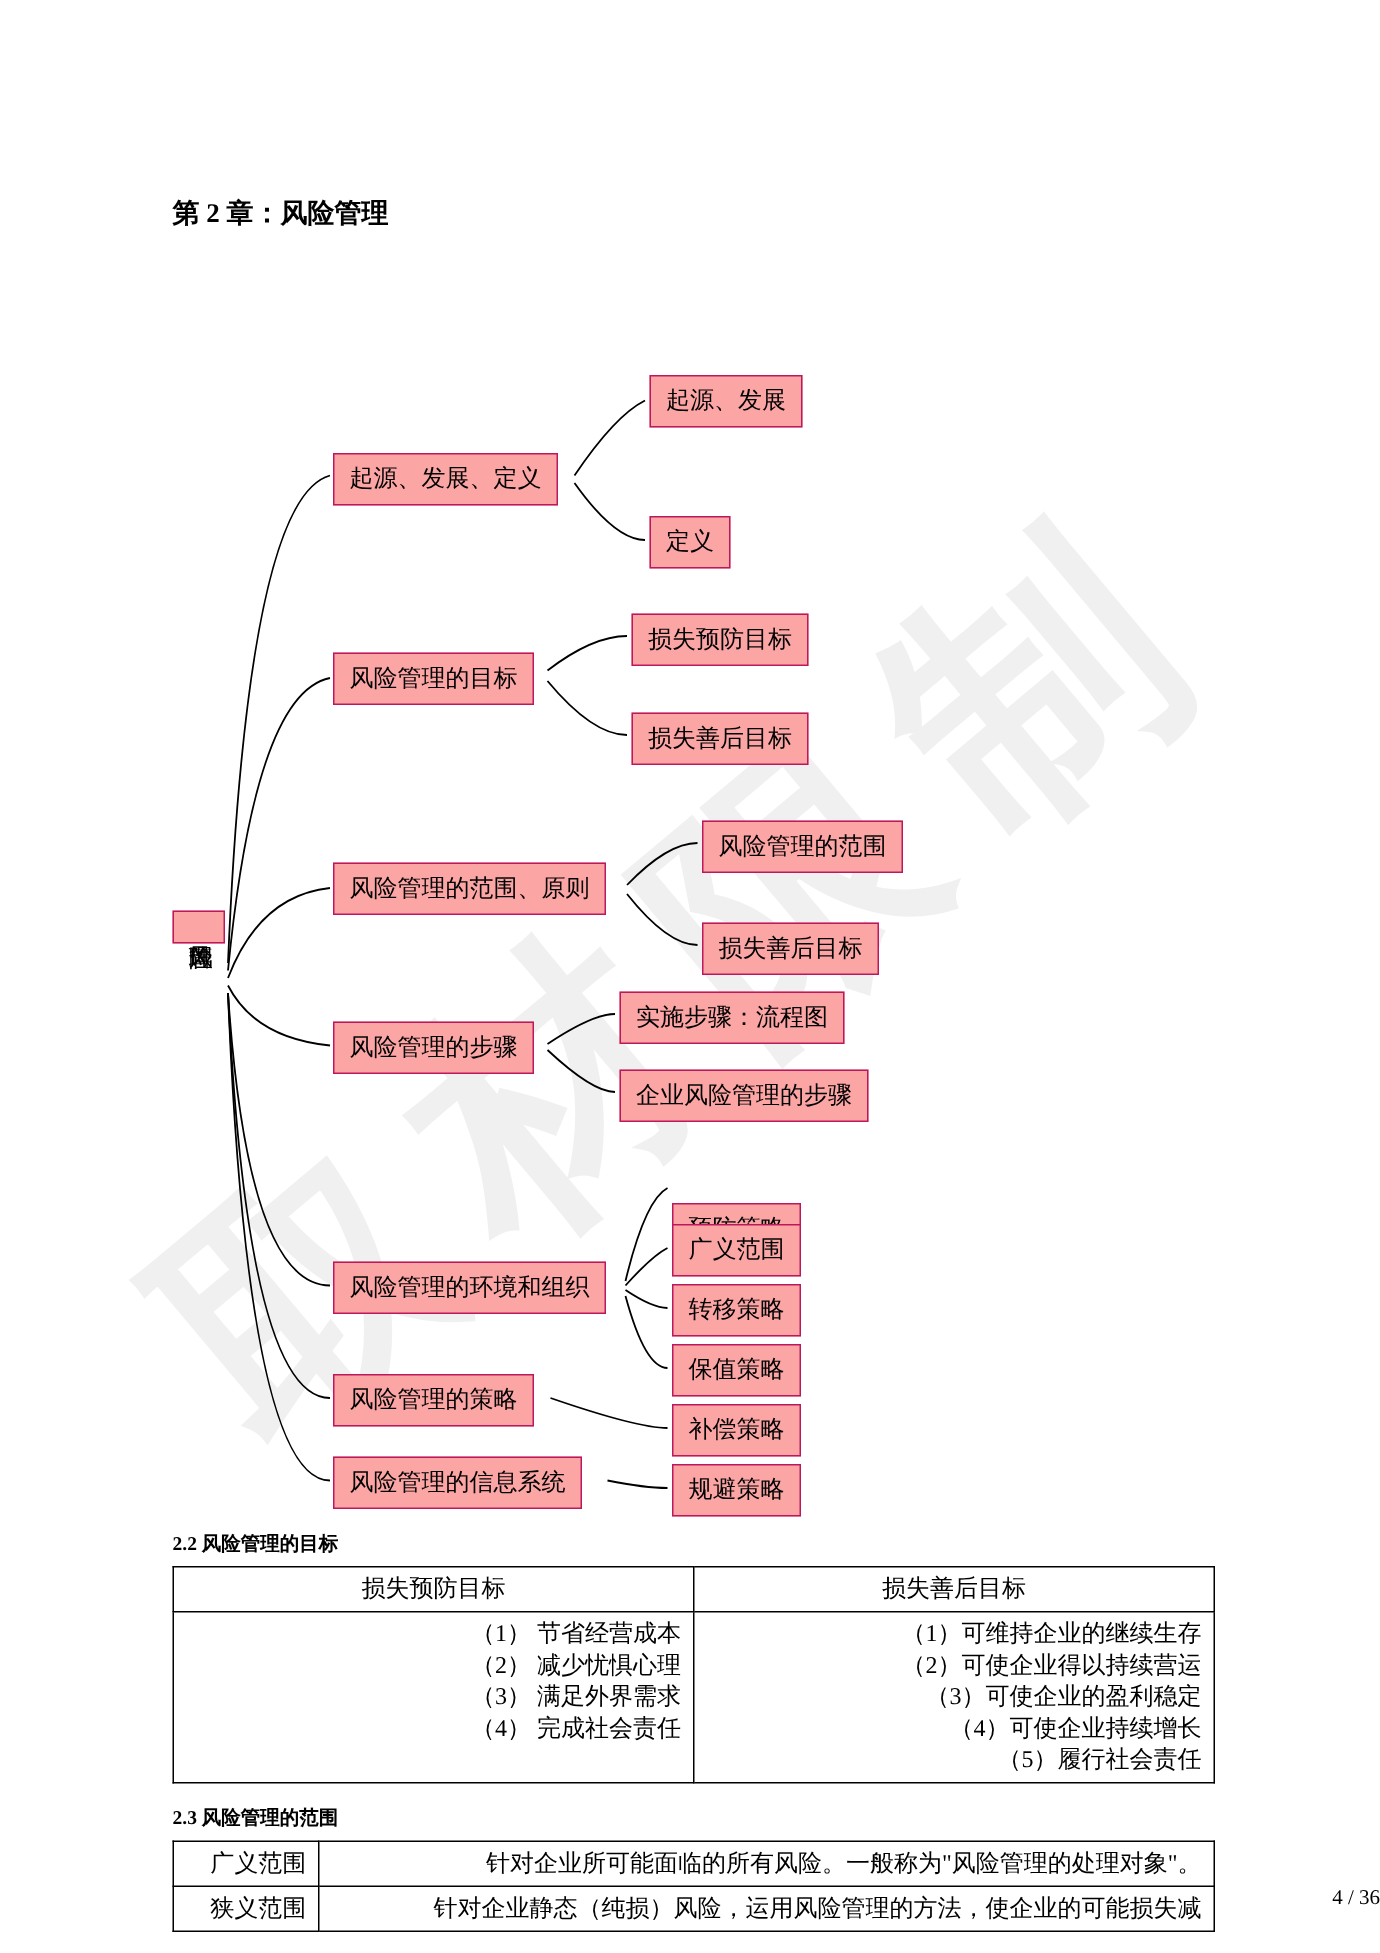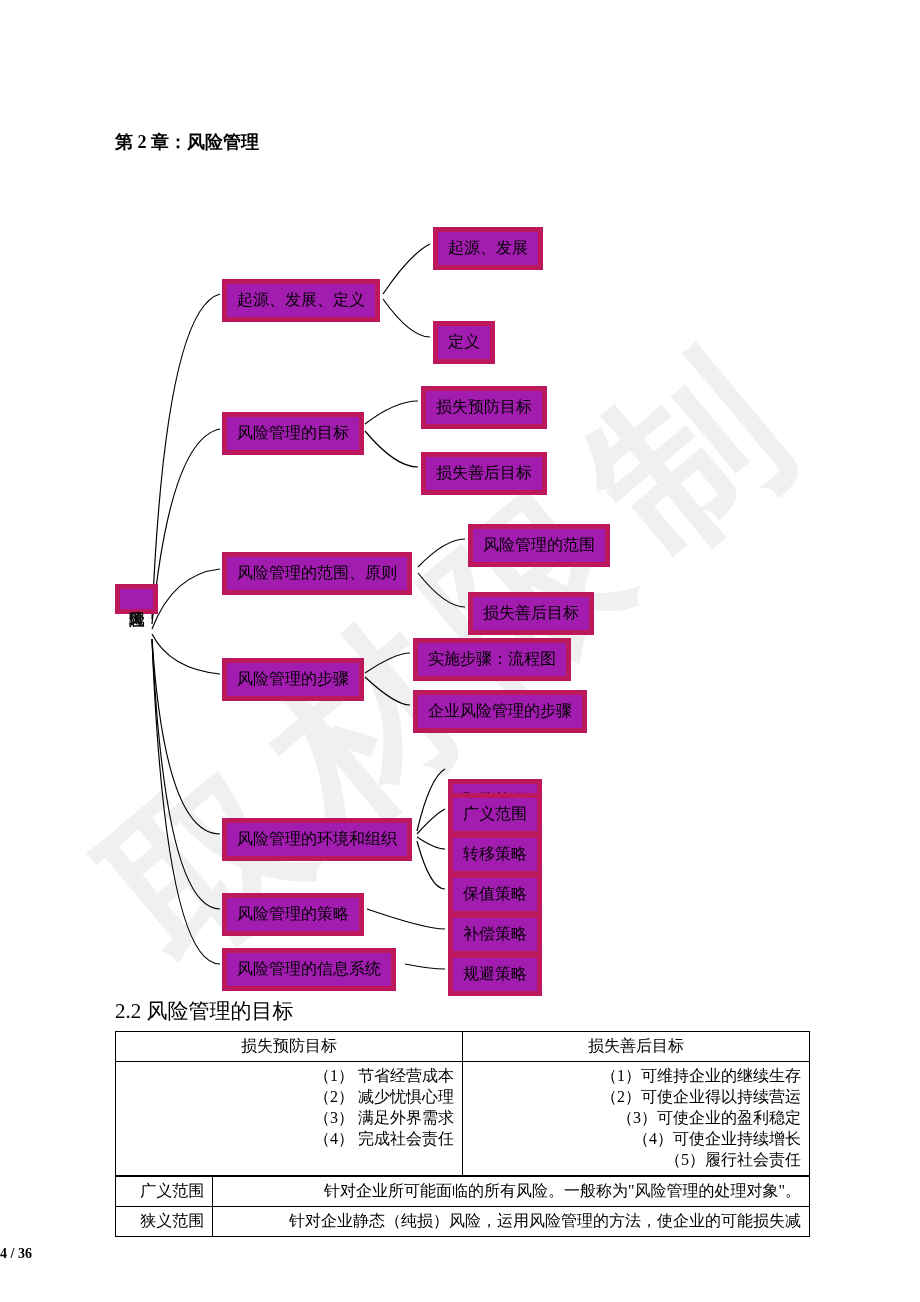--- a/index.html
+++ b/index.html
@@ -1,27 +1,27 @@
 <!DOCTYPE html>
 <html><head>
 <meta charset="utf-8">
 <style>
 *{margin:0;padding:0;box-sizing:border-box}
 body{font-family:"SimSun","Microsoft YaHei",serif;background:#fff;width:920px;height:1302px;position:relative;color:#000;font-size:16px}
 .watermark{position:absolute;left:50%;top:50%;transform:translate(-50%,-50%) rotate(-40deg);font-size:180px;color:rgba(0,0,0,0.06);font-weight:bold;white-space:nowrap;pointer-events:none;font-family:"KaiTi","STKaiti",serif;letter-spacing:30px}
 .page{padding:130px 110px 0 115px;position:relative;z-index:1}
-.chapter-title{font-weight:bold;font-size:18px;margin-bottom:15px}
+.chapter-title{font-weight:bold;font-size:18px;margin-bottom:38px}
 .diagram{position:relative;height:810px;margin-bottom:18px}
-.box{position:absolute;border:5px solid #be185d;background:#a21caf;padding:6px 10px;text-align:center;white-space:nowrap;font-size:16px}
+.box{position:absolute;border:1px solid #be185d;background:#fca5a5;padding:6px 10px;text-align:center;white-space:nowrap;font-size:16px}
 .vbox{writing-mode:vertical-rl;text-orientation:upright;padding:10px 6px;line-height:1.3}
-.section-title{font-weight:normal;font-size:21px;margin:14px 0 6px 0}
+.section-title{font-weight:bold;font-size:13px;margin:14px 0 6px 0}
 table{border-collapse:collapse;width:100%;font-size:16px}
 td,th{border:1px solid #000;padding:4px 8px;text-align:right;vertical-align:top;font-weight:normal}
 .tc{text-align:center}
-.footer{position:absolute;bottom:40px;left:0;right:0;text-align:left;font-size:14px;font-weight:bold}
+.footer{position:absolute;bottom:28px;left:0;right:0;text-align:right;font-size:14px;font-weight:normal}
 svg{position:absolute;left:0;top:0;width:100%;height:100%;pointer-events:none}
 path{fill:none;stroke:#000;stroke-width:1.2}
 </style>
 </head>
 <body>
 
 <div class="watermark">取材限制</div>
 
 <div class="page">
   <div class="chapter-title">第 2 章：风险管理</div>
@@ -99,20 +99,21 @@
         <div>（1）可维持企业的继续生存</div>
         <div>（2）可使企业得以持续营运</div>
         <div>（3）可使企业的盈利稳定</div>
         <div>（4）可使企业持续增长</div>
         <div>（5）履行社会责任</div>
       </td>
     </tr>
   </tbody>
     </table>
 
+  <div class="section-title">2.3 风险管理的范围</div>
   <table>
     <tbody>
         <tr>
       <td style="width:14%">广义范围</td>
       <td>针对企业所可能面临的所有风险。一般称为"风险管理的处理对象"。</td>
     </tr>
     <tr>
       <td>狭义范围</td>
       <td>针对企业静态（纯损）风险，运用风险管理的方法，使企业的可能损失减</td>
     </tr>

